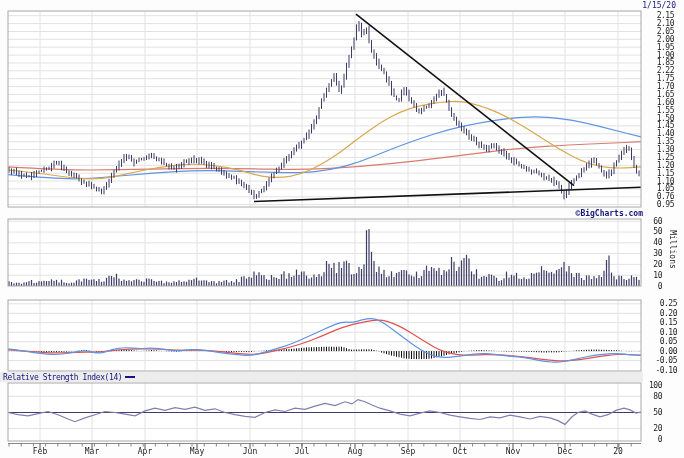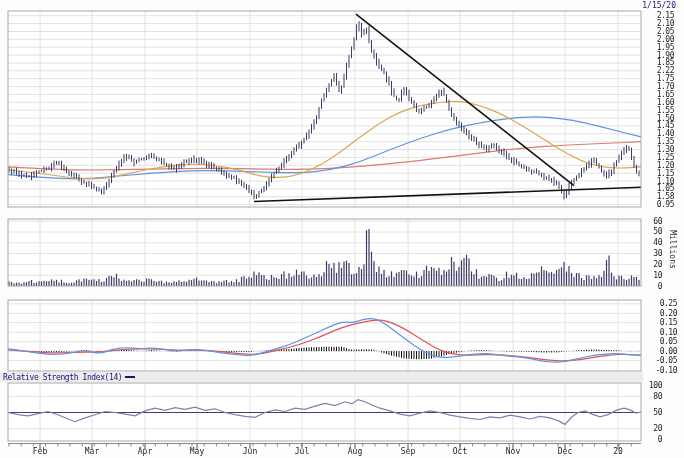--- a/index.html
+++ b/index.html
@@ -953,20 +953,21 @@
         <line x1="408" y1="443.5" x2="408" y2="449" stroke="#555" stroke-width="1"></line>
         <line x1="460" y1="443.5" x2="460" y2="449" stroke="#555" stroke-width="1"></line>
         <line x1="513" y1="443.5" x2="513" y2="449" stroke="#555" stroke-width="1"></line>
         <line x1="565" y1="443.5" x2="565" y2="449" stroke="#555" stroke-width="1"></line>
         <line x1="618" y1="443.5" x2="618" y2="449" stroke="#555" stroke-width="1"></line>
       </svg>
     </div>
 
   <div class="date">1/15/20</div>
 
+  <div class="copy">©BigCharts.com</div>
 
 
   <div class="strip" style="top:372px;">
     <span class="li">
       <span class="lbl">Relative Strength Index(14)</span>
       <span class="sw" style="background:#15157d"></span>
     </span>
   </div>
 
   <div class="millions">Millions</div>
@@ -988,21 +989,21 @@
       <div class="ylab" style="left: 644px; top: 113.552px; width: 30px;">1.50</div>
       <div class="ylab" style="left: 644px; top: 121.424px; width: 30px;">1.45</div>
       <div class="ylab" style="left: 644px; top: 129.295px; width: 30px;">1.40</div>
       <div class="ylab" style="left: 644px; top: 137.167px; width: 30px;">1.35</div>
       <div class="ylab" style="left: 644px; top: 145.038px; width: 30px;">1.30</div>
       <div class="ylab" style="left: 644px; top: 152.91px; width: 30px;">1.25</div>
       <div class="ylab" style="left: 644px; top: 160.781px; width: 30px;">1.20</div>
       <div class="ylab" style="left: 644px; top: 168.653px; width: 30px;">1.15</div>
       <div class="ylab" style="left: 644px; top: 176.524px; width: 30px;">1.10</div>
       <div class="ylab" style="left: 644px; top: 184.396px; width: 30px;">1.05</div>
-      <div class="ylab" style="left: 644px; top: 192.267px; width: 30px;">1.58</div>
+      <div class="ylab" style="left: 644px; top: 192.267px; width: 30px;">0.76</div>
       <div class="ylab" style="left: 644px; top: 200.139px; width: 30px;">0.95</div>
       <div class="ylab" style="left: 644px; top: 216.661px; width: 18px; text-align: right;">60</div>
       <div class="ylab" style="left: 644px; top: 227.468px; width: 18px;">50</div>
       <div class="ylab" style="left: 644px; top: 238.274px; width: 18px;">40</div>
       <div class="ylab" style="left: 644px; top: 249.081px; width: 18px;">30</div>
       <div class="ylab" style="left: 644px; top: 259.887px; width: 18px;">20</div>
       <div class="ylab" style="left: 644px; top: 270.694px; width: 18px;">10</div>
       <div class="ylab" style="left: 644px; top: 281.5px; width: 18px;">0</div>
       <div class="ylab" style="left: 644px; top: 299.287px; width: 33px;">0.25</div>
       <div class="ylab" style="left: 644px; top: 309px; width: 33px;">0.20</div>

